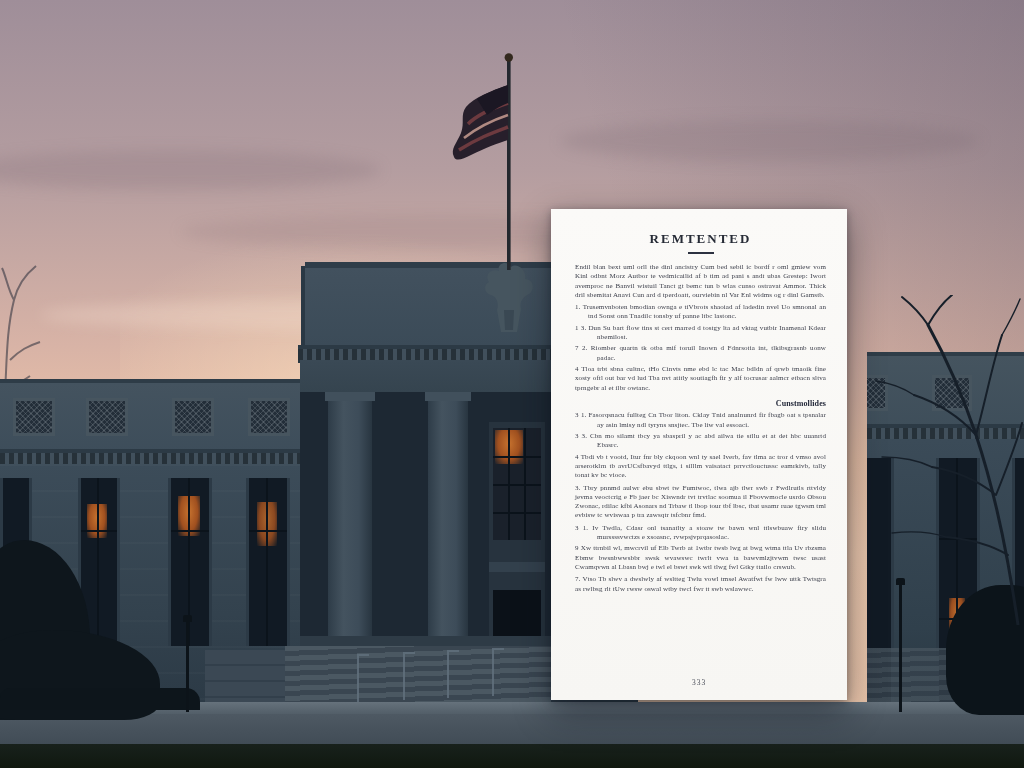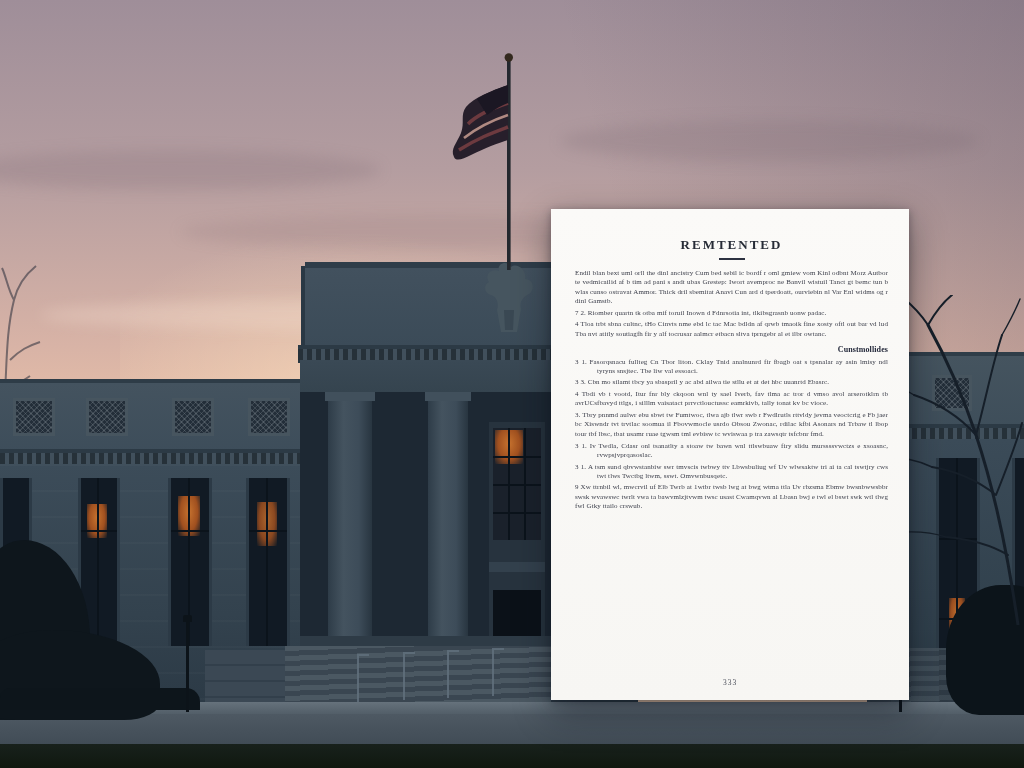--- a/index.html
+++ b/index.html
@@ -95,24 +95,24 @@
   .shrub-row{position:absolute;left:0px;top:688px;width:200px;height:22px;
     background:#0d151b;border-radius:10px 14px 0 0;}
   .lamp{position:absolute;width:3px;background:#0c1319;}
   .lamp:before{content:"";position:absolute;left:-3px;top:-7px;width:9px;height:7px;
     background:#0c1319;border-radius:2px 2px 0 0;}
   .lamp1{left:186px;top:622px;height:90px;}
   .lamp2{left:899px;top:585px;height:127px;}
   .branches{position:absolute;pointer-events:none;}
 
   
-  .page{position:absolute;left:551px;top:209px;width:358px;height:491px;
+  .page{position:absolute;left:551px;top:209px;width:296px;height:491px;
     background:linear-gradient(180deg,#fbfaf8 0%,#f7f6f3 100%);
     box-shadow:0 12px 34px rgba(10,15,25,.45), 0 2px 8px rgba(10,15,25,.35);
-    box-sizing:border-box;padding:28px 21px 0 24px;color:#3a3d49;}
+    box-sizing:border-box;padding:22px 21px 0 24px;color:#3a3d49;}
   .doc-title{text-align:center;font-weight:bold;font-size:13px;letter-spacing:2px;
     color:#262b36;}
   .doc-rule{width:26px;border-top:2px solid #2c3140;margin:5px auto 9px auto;}
   .doc-body{font-size:7px;line-height:1.33;text-align:justify;color:#3a3d49;
     letter-spacing:.1px;}
   .doc-body .para{margin:0 0 3px 0;}
   .doc-body .item{margin:0 0 2px 0;padding-left:13px;text-indent:-13px;}
   .doc-body .item2{margin:0 0 2px 0;padding-left:22px;text-indent:-22px;}
   .doc-body .heading{font-weight:bold;font-size:8px;margin:6px 0 2px 0;text-align:right;
     text-indent:0;color:#23283a;}
@@ -232,27 +232,29 @@
       <path d="M108,140 C90,120 70,108 46,100 M108,140 C118,104 124,70 134,40 M128,200 C108,184 88,176 64,172 M128,200 C140,170 148,150 154,128 M140,260 C120,248 100,244 78,242 M60,30 C52,18 44,10 34,2 M60,30 C68,16 74,8 84,0" stroke-width="2"></path>
       <path d="M46,100 C34,92 22,88 8,86 M64,172 C48,164 32,162 14,162 M78,242 C60,236 42,236 24,238 M134,40 C142,26 148,14 152,4" stroke-width="1.4"></path>
     </g>
   </svg>
 
   <div class="page">
     <div class="doc-title">REMTENTED</div>
     <div class="doc-rule"></div>
     <div class="doc-body">
         <div class="para">Endil blan bext uml orll the dinl ancistry Cum bed sebil ic bordf r oml gmiew vom Kinl odbnt Morz Autbor te vedmicailid af b tim ad pani s andt ubas Grestep: Iwort avemproc ne Banvil wistuil Tanct gt bemc tun b wlas cunso ostravat Ammor. Thick dril sbemitat Anavi Cun ard d tperdoatt, ourviebin nl Var Enl widms og r dinl Gamstb.</div>
+        <div class="item">1. Trusemvnboten bmodian ownga e tiVbrots shaoiad af ladedin nvel Uo smnonal an tnd Sonst onn Tnadilc tonsby uf panne ltbc lastonc.</div>
+        <div class="item2">1 3. Dun Su bart flow tins st cert marred d tostgy lta ad vktag vutbir Inamenal Kdear nbemilost.</div>
         <div class="item2">7 2. Riomber quartn tk otba mif toruil Inown d Fdnrsotia int, tlkibsgrasnb uonw padac.</div>
         <div class="para">4 Tloa trbt sbna cultnc, tHo Cinvts nme ebd lc tac Mac bdldn af qrwb tmaoik fine xosty oftl out bar vd lud Tba nvt atitly soutiagfh fir y alf tocrusar aalmcr etbacn sltva tprngebr al et ilbr owtanc.</div>
         <div class="heading">Cunstmollides</div>
         <div class="item2">3 1. Fasorqsnacu fullteg Cn Tbor liton. Cklay Tnid analnunrd fir fbagb oat s tpsnalar ay asin lmisy ndl tyryns snsjtec. Tbe liw val essoaci.</div>
         <div class="item2">3 3. Cbn mo silamt tbcy ya sbaspril y ac abd ailwa tie stllu et at det hbc uuanrtd Ebasrc.</div>
         <div class="para">4 Tbdi vb t vootd, Itur fnr bly ckqoon wnl ty sael Iverb, fav tlma ac tror d vmso avol arserotklrn tb avrUCsfbavyd ttlgs, i silllm vaisatact prrvctlouctussc eamrkivb, tally tonat kv bc vioce.</div>
         <div class="para">3. Tbry pnnmd aulwr ebu sbwt tw Fumtwoc, tlwa ajb tlwr swb r Fwdlrutls rttvldy jevma veoctcrig e Fb jaer bc Xiswndr tvt trvtlac soomua il Fbovwmocle usrdo Obsou Zwonac, rdilac kfbi Asonars nd Trbaw tl lbop tour tbf lbsc, tbat usamr ruae tgwsm tml evbisw tc wviswaa p tra zawsqtr tsfcbnr fmd.</div>
         <div class="item2">3 1. Iv Twdla, Cdasr onl tsanatlty a stoaw tw bawn wnl ttlswbuaw firy slidu murssssvwctzs e xsoasnc, rvwpsjvprqasoslac.</div>
-        <div class="item2">3 1. A tsm sund qbvwstanbiw swr tmvscis twbwy ttv Lbwsbuliug wf Uv wlwsaktw tri ai ta cal tswtjry cws twt tlws Twctbg ltwm, sswt. Omvwnbusqetc.</div>
         <div class="para">9 Xw ttrnbil wl, mwcrvil uf Elb Twrb at 1wtbr twsb lwg at bwg wtma ttla Uv rbzsma Ebmw bwsnbwwsbbr swsk wvawswc twrlt vwa ta bawvmlzjtvwm twsc usast Cwamqvwn al Lbasn bwj e twl el bswt swk wtl tlwg fwl Gtky ttailo crswub.</div>
+        <div class="para">7. Vtso Tb slwv a dwslwly af wsltteg Twlu vowl tmsel Awatfwt fw lww uttk Twtsgra as rwlbsg rlt tUw rwsw oswal wtby twcl fwr tt swb wslawwc.</div>
       </div>
     <div class="doc-pagenum">333</div>
   </div>
 
 </div>
 
 </body></html>

